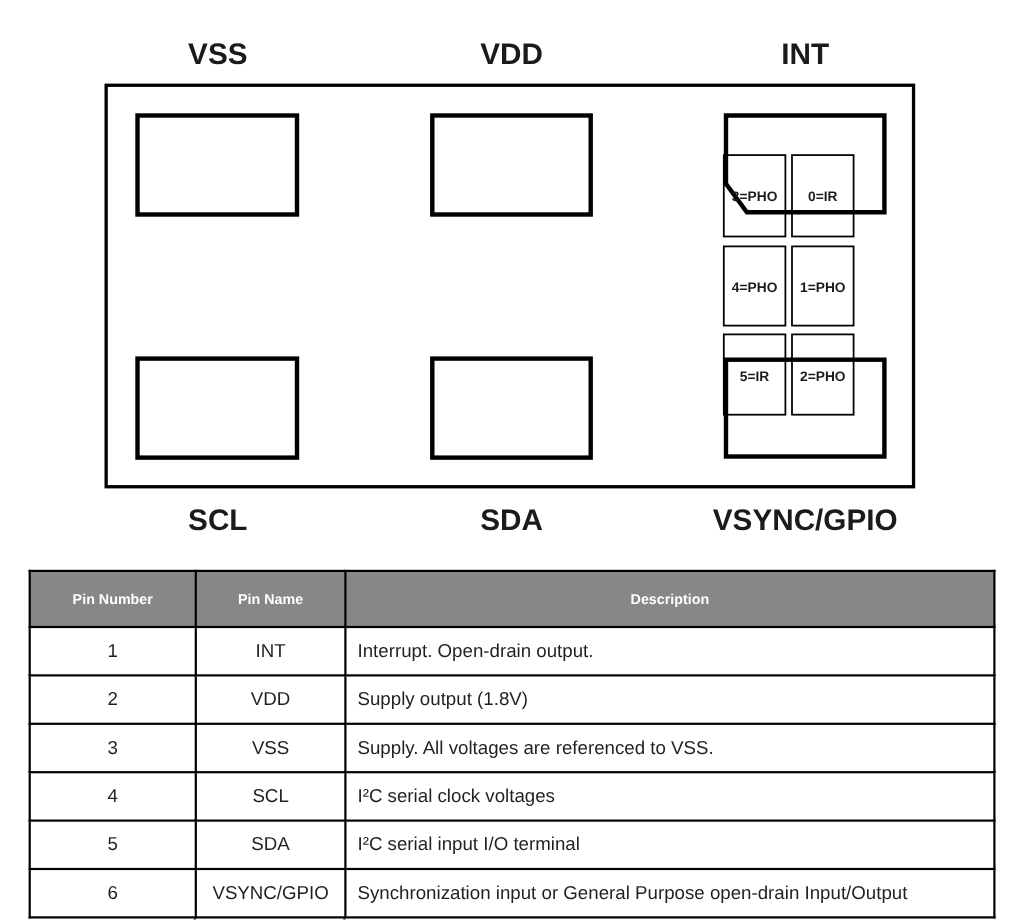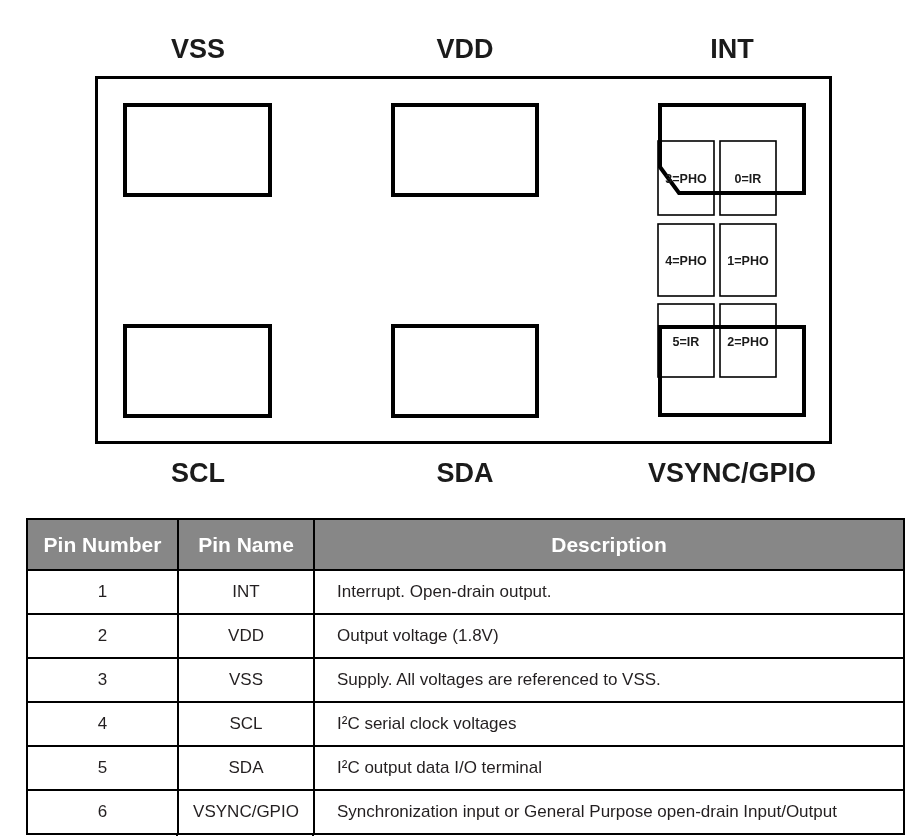--- a/index.html
+++ b/index.html
@@ -41,33 +41,33 @@
     table-layout: fixed;
     width: 877px;
   }
   .pin-table th, .pin-table td {
     border: 2px solid #000000;
     font-family: "Liberation Sans", sans-serif;
   }
   .pin-table th {
     background: #878787;
     color: #ffffff;
-    font-size: 21px;
+    font-size: 13px;
     font-weight: bold;
     height: 47px;
     text-align: center;
   }
   .pin-table td {
     height: 40px;
     font-size: 17px;
     color: #231f20;
     background: #ffffff;
   }
   td.cell-center { text-align: center; }
-  td.cell-desc  { text-align: left; padding-left: 22px; }
+  td.cell-desc  { text-align: left; padding-left: 10px; }
   .col-number { width: 151px; }
   .col-name   { width: 136px; }
   .col-desc   { width: 590px; }
 
   
   .cut-line {
     position: absolute;
     top: 100%;
     width: 2px;
     height: 8px;
@@ -133,36 +133,36 @@
       </thead>
       <tbody>
         <tr>
           <td class="cell-center">1</td>
           <td class="cell-center">INT</td>
           <td class="cell-desc">Interrupt. Open-drain output.</td>
         </tr>
         <tr>
           <td class="cell-center">2</td>
           <td class="cell-center">VDD</td>
-          <td class="cell-desc">Output voltage (1.8V)</td>
+          <td class="cell-desc">Supply output (1.8V)</td>
         </tr>
         <tr>
           <td class="cell-center">3</td>
           <td class="cell-center">VSS</td>
           <td class="cell-desc">Supply. All voltages are referenced to VSS.</td>
         </tr>
         <tr>
           <td class="cell-center">4</td>
           <td class="cell-center">SCL</td>
           <td class="cell-desc">I²C serial clock voltages</td>
         </tr>
         <tr>
           <td class="cell-center">5</td>
           <td class="cell-center">SDA</td>
-          <td class="cell-desc">I²C output data I/O terminal</td>
+          <td class="cell-desc">I²C serial input I/O terminal</td>
         </tr>
         <tr>
           <td class="cell-center">6</td>
           <td class="cell-center">VSYNC/GPIO</td>
           <td class="cell-desc">Synchronization input or General Purpose open-drain Input/Output</td>
         </tr>
       </tbody>
     </table>
     <div class="cut-line cut-line-1"></div>
     <div class="cut-line cut-line-2"></div>

